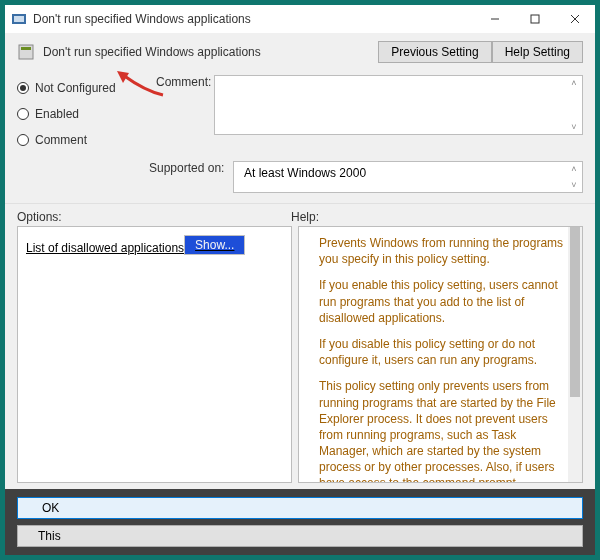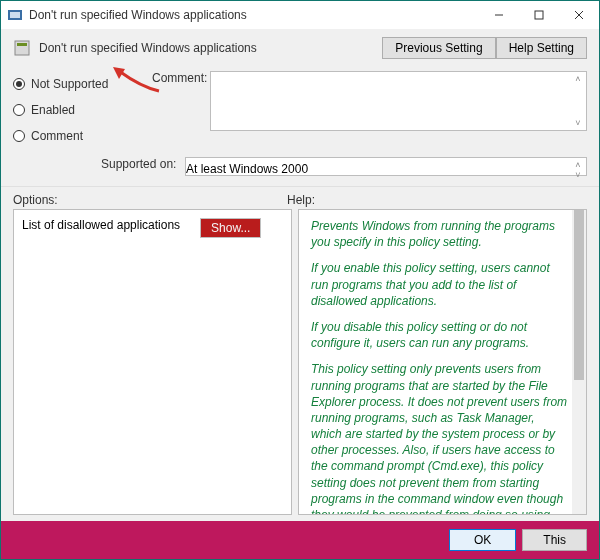--- a/index.html
+++ b/index.html
@@ -1,52 +1,52 @@
 <!DOCTYPE html>
 <html><head>
 <meta charset="utf-8">
 <style>
   * { box-sizing: border-box; font-family: "Segoe UI", Tahoma, sans-serif; font-size: 12px; }
   body { margin: 0; background: #fff; }
-  .window { width: 600px; height: 560px; background: #f0f0f0; border: 1px solid #0f766e; display: flex; flex-direction: column; }
+  .window { width: 600px; height: 560px; background: #f0f0f0; border: 5px solid #0f766e; display: flex; flex-direction: column; }
   .titlebar { height: 28px; background: #fff; display: flex; align-items: center; padding-left: 6px; }
   .titlebar .ticon { width: 16px; height: 16px; margin-right: 6px; }
   .titlebar .ttxt { flex: 1; color: #333; }
   .wbtns { display: flex; height: 100%; }
   .wbtn { width: 40px; display: flex; align-items: center; justify-content: center; color: #555; }
   .wbtn svg { width: 10px; height: 10px; }
   .hdr { display: flex; align-items: center; padding: 8px 12px 4px 12px; }
   .hdr .hicon { width: 18px; height: 18px; margin-right: 8px; }
   .hdr .htxt { flex: 1; color: #333; }
   .navbtns { display: flex; }
   .btn { background: #e1e1e1; border: 1px solid #adadad; padding: 3px 12px; cursor: default; }
   .radios { position: relative; padding: 8px 12px 4px 12px; }
   .rrow { display: flex; align-items: center; height: 26px; }
   .rdot { width: 12px; height: 12px; border: 1px solid #333; border-radius: 50%; margin-right: 6px; position: relative; background:#fff;}
   .rdot.sel::after { content:""; position:absolute; left:2px; top:2px; width:6px; height:6px; border-radius:50%; background:#333;}
   .rlbl { color: #333; }
   .arrow { position: absolute; left: 110px; top: 2px; pointer-events: none; }
   .tbox { flex:1; height:60px; background:#fff; border:1px solid #bdbdbd; position:relative; margin-left:54px;}
-  .suprow { display:flex; align-items:flex-start; padding: 4px 12px 6px 100px;}
+  .suprow { display:flex; align-items:flex-start; padding: 4px 12px 6px 100px; margin-left: 44px;}
   .suplbl { width:84px; text-align:left; color:#333; }
-  .supbox { flex:1; height:19px; background:#fff; border:1px solid #bdbdbd; padding:4px 0; position:relative;}
+  .supbox { flex:1; height:32px; background:#fff; border:1px solid #bdbdbd; padding:4px 10px; position:relative;}
   .vscroll { position:absolute; right:2px; top:2px; bottom:2px; width:12px; display:flex; flex-direction:column; justify-content:space-between;}
   .sarrow { font-size:9px; color:#888; text-align:center; line-height:10px;}
   .labelsrow { display:flex; padding: 6px 12px 2px 12px; color:#333;}
   .labelsrow .lopt { width: 274px;}
   .panes { flex:1; display:flex; padding: 0 12px 6px 12px; gap:6px; min-height:0;}
   .pane { flex:1; border:1px solid #bdbdbd; background:#fff; position:relative; overflow:hidden;}
   .pane.left { padding:8px;}
-  .leftrow { display:flex; align-items:flex-start; gap:0;}
-  .showbtn { background:#b91c1c; border:1px solid #c0c0c0; color:#f4f4f4; padding:2px 10px;margin-left:20px;}
+  .leftrow { display:flex; align-items:flex-end; gap:0;text-decoration:underline;}
+  .showbtn { background:#1d4ed8; border:1px solid #c0c0c0; color:#f4f4f4; padding:2px 10px;}
   .pane.right { padding:8px 18px 8px 8px; overflow-y:auto;}
-  .pane.right p { margin:0 0 10px 4px; color:#15803d; line-height:1.35;font-style:italic;}
+  .pane.right p { margin:0 0 10px 12px; color:#a16207; line-height:1.35;}
   .sbar { position:absolute; right:0; top:0; bottom:0; width:14px; background:#f0f0f0;}
   .sbar .thumb { position:absolute; top:0; left:2px; width:10px; height:170px; background:#c0c0c0;}
-  .footer { display:flex; justify-content:flex-end; gap:6px; padding:8px 12px; background:#be185d;}
+  .footer { display:flex; justify-content:flex-end; gap:6px; padding:8px 12px; background:#404040;flex-direction:column;}
   .okbtn { border:1px solid #0078d7; background:#e5f1fb; padding:3px 24px;}
   .stdbtn { border:1px solid #adadad; background:#e1e1e1; padding:3px 20px;}
   .paneswrap { flex:1; display:flex; flex-direction:column; min-height:0; border-top:1px solid #e0e0e0; margin-top:4px;}
 </style>
 </head>
 <body>
 
 <div class="window">
 
   <div class="titlebar">
@@ -88,21 +88,21 @@
     <div class="navbtns">
       <div class="btn">Previous Setting</div>
       <div class="btn">Help Setting</div>
     </div>
   </div>
 
   <div style="display:flex;">
     <div class="radios" style="width:130px;">
       <div class="rrow">
         <span class="rdot sel"></span>
-        <span class="rlbl">Not Supported</span>
+        <span class="rlbl">Not Configured</span>
       </div>
       <div class="rrow">
         <span class="rdot"></span>
         <span class="rlbl">Enabled</span>
       </div>
       <div class="rrow">
         <span class="rdot"></span>
         <span class="rlbl">Comment</span>
       </div>
       <svg class="arrow" width="50" height="30" viewBox="0 0 50 30">

